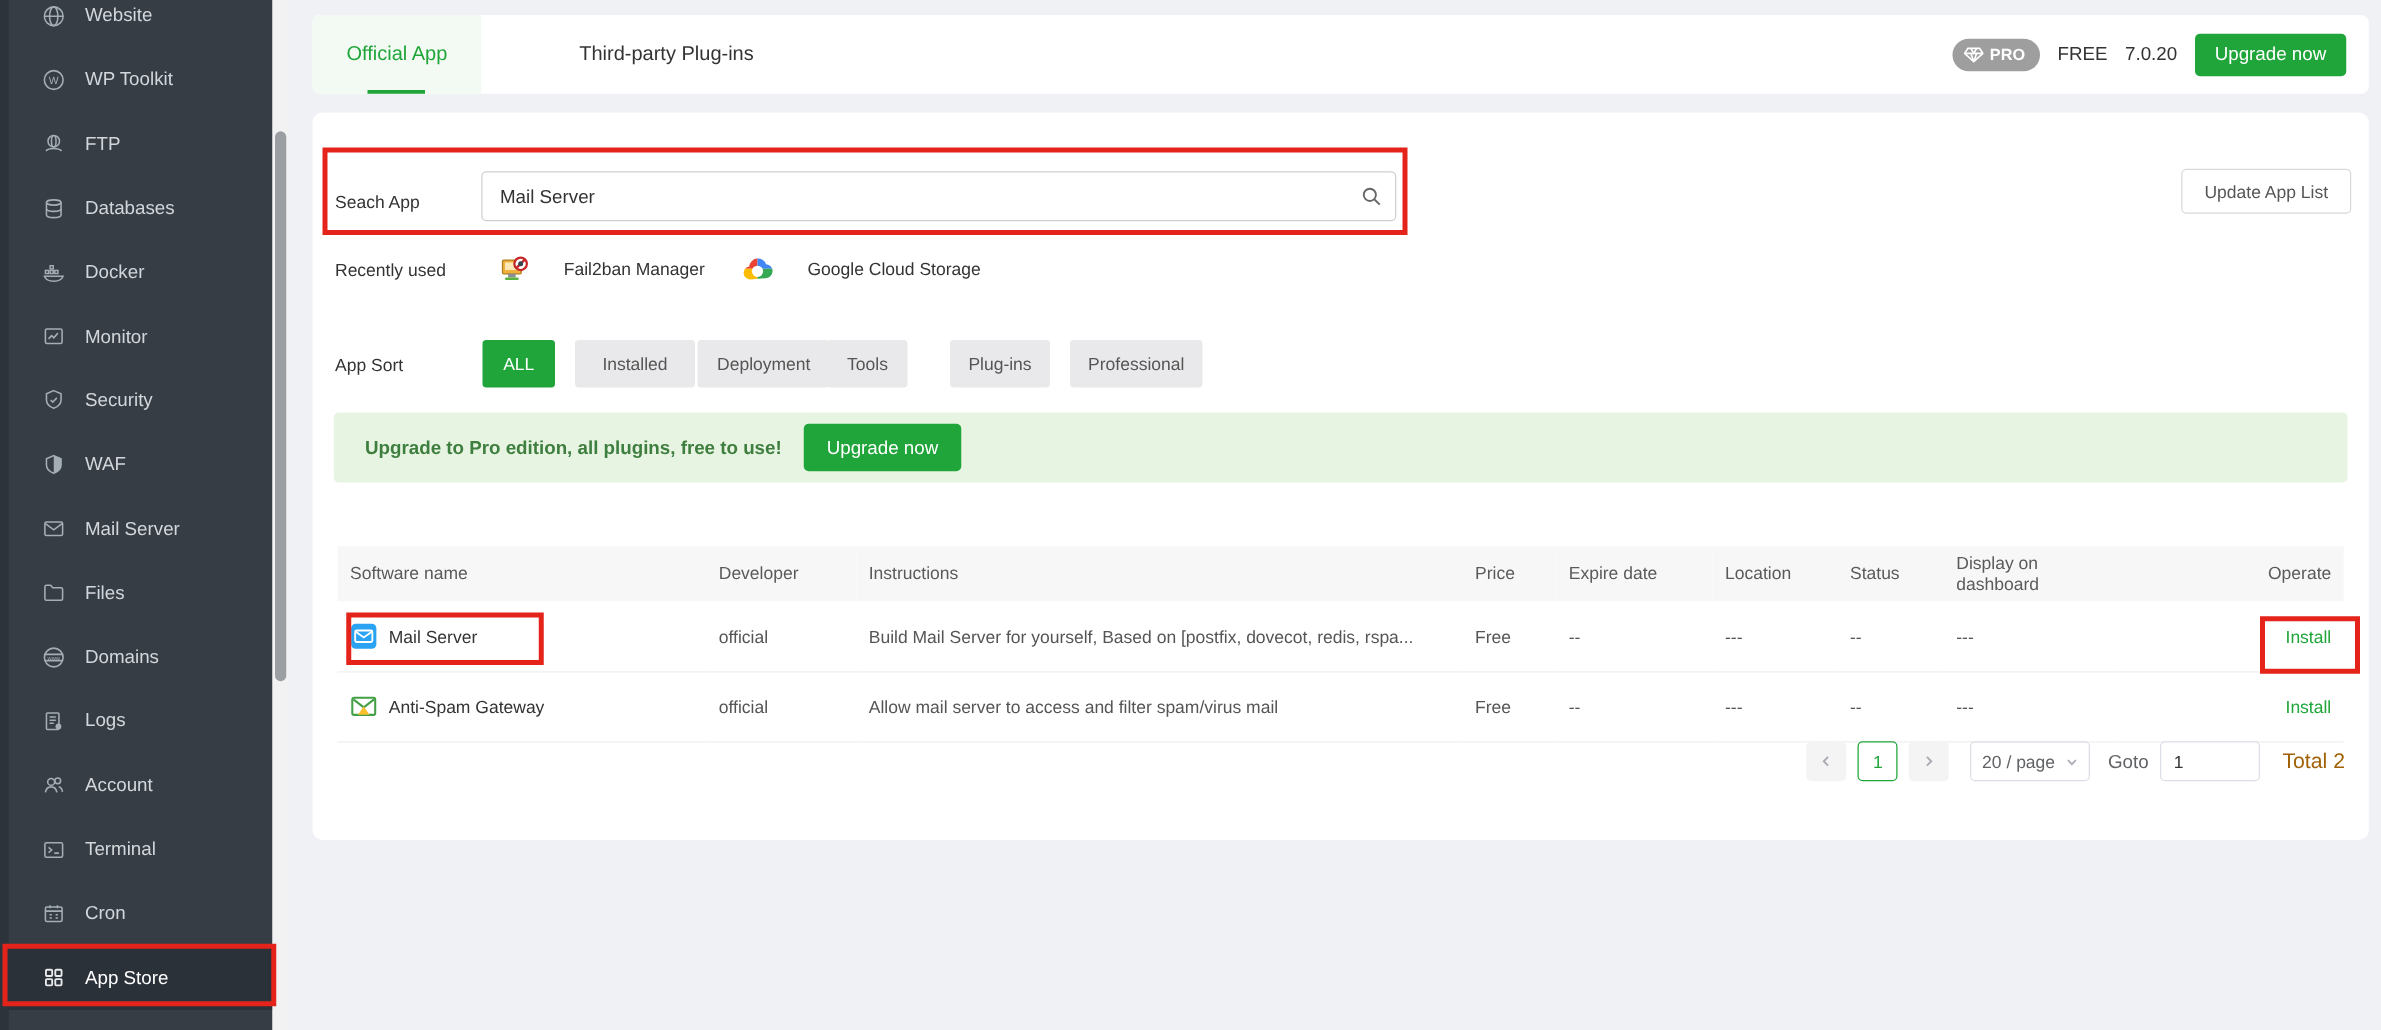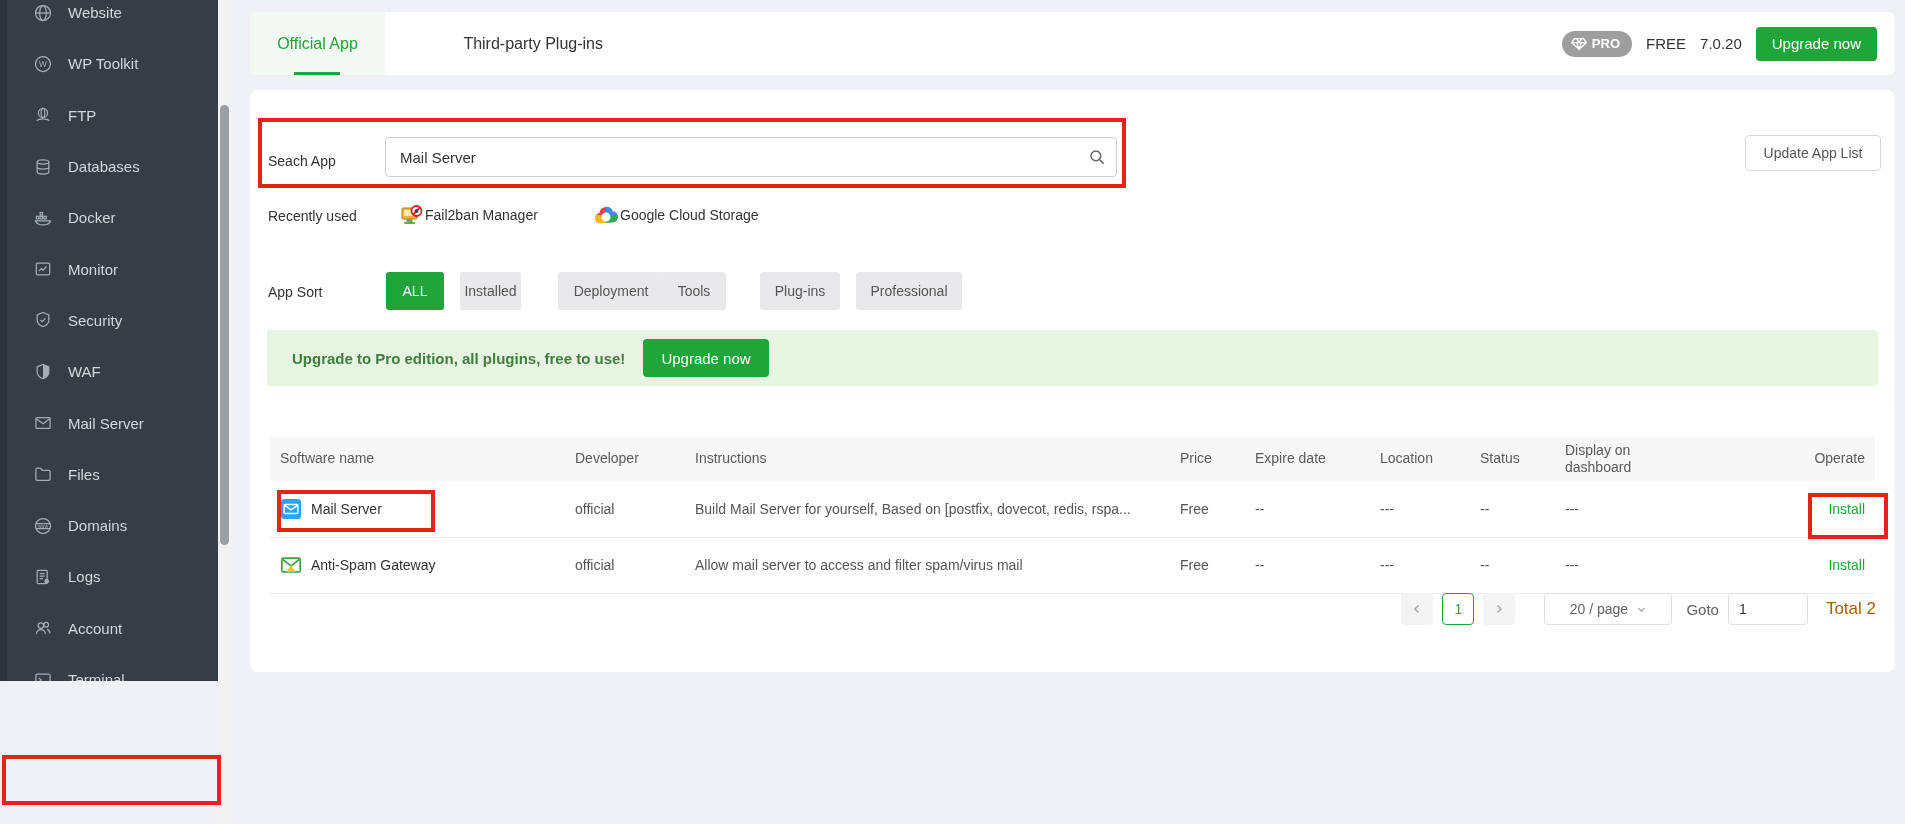--- a/index.html
+++ b/index.html
@@ -1,20 +1,20 @@
 <!DOCTYPE html>
 <html><head>
 <meta charset="utf-8">
 <style>
   * { margin:0; padding:0; box-sizing:border-box; }
   html,body { width:1905px; height:824px; overflow:hidden;
     font-family:"Liberation Sans", sans-serif; background:#eff1f4; }
 
   
-  .sidebar { position:absolute; left:0; top:0; width:218px; height:681px;
+  .sidebar { position:absolute; left:0; top:0; width:218px; height:824px;
     background:#363d45; overflow:hidden; }
   .sidebar-edge { position:absolute; left:0; top:0; width:7px; height:100%;
     background:#2d333a; }
   .side-list { margin-top:-13px; }
   .side-item { height:51.3px; display:flex; align-items:center;
     padding-left:33px; gap:15px; color:#d3d7db; font-size:15px; cursor:pointer; }
   .side-item .icn { width:20px; height:20px; flex:none; color:#a5adb5; }
   .side-item.active { background:#2b3139; color:#ffffff; }
   .side-item.active .icn { color:#e8eaec; }
 
@@ -53,21 +53,21 @@
     border:1px solid #cfcfcf; border-radius:4px; padding:0 40px 0 14px;
     font-size:15px; color:#333; font-family:"Liberation Sans",sans-serif; }
   .search-glass { position:absolute; left:838px; top:58px; width:18px; height:18px;
     color:#666; cursor:pointer; }
   .update-btn { position:absolute; left:1495px; top:45px; width:136px; height:36px;
     background:#fff; border:1px solid #d9d9d9; border-radius:4px;
     font-size:14px; color:#555; cursor:pointer; font-family:"Liberation Sans",sans-serif; }
 
   .recent-label { position:absolute; left:18px; top:118px; font-size:14px; color:#333; }
   .recent-app { position:absolute; top:112px; display:flex; align-items:center;
-    gap:1px; font-size:14px; color:#333; cursor:pointer; height:26px; }
+    gap:27px; font-size:14px; color:#333; cursor:pointer; height:26px; }
   .recent-app.f2b { left:150px; }
   .recent-app.gcs { left:343px; }
 
   .sort-label { position:absolute; left:18px; top:194px; font-size:14px; color:#333; }
   .sort-btn { position:absolute; top:182px; height:38px; border:none; border-radius:3px;
     background:#e9e9eb; color:#555; font-size:14px; cursor:pointer;
     font-family:"Liberation Sans",sans-serif; }
   .sort-btn.active { background:#20a53a; color:#fff; }
 
   .banner { position:absolute; left:17px; top:240px; width:1611px; height:56px;
@@ -91,21 +91,21 @@
 
   
   .pager { position:absolute; right:19px; top:503px; display:flex;
     align-items:center; gap:9px; }
   .pg-btn { width:32px; height:32px; border-radius:4px; background:#f4f4f5;
     border:none; display:flex; align-items:center; justify-content:center;
     cursor:pointer; }
   .pg-cur { width:32px; height:32px; border-radius:4px; background:#fff;
     border:1px solid #20a53a; color:#20a53a; font-size:14px;
     display:flex; align-items:center; justify-content:center; cursor:pointer; }
-  .pg-select { margin-left:20px; width:128px; height:32px; border:1px solid #dcdfe6;
+  .pg-select { margin-left:8px; width:96px; height:32px; border:1px solid #dcdfe6;
     border-radius:4px; display:flex; align-items:center; justify-content:center;
     gap:8px; font-size:14px; color:#606266; cursor:pointer; }
   .goto-label { margin-left:5px; font-size:15px; color:#606266; }
   .goto-input { width:80px; height:32px; border:1px solid #dcdfe6; border-radius:4px;
     padding:0 10px; font-size:14px; color:#333;
     font-family:"Liberation Sans",sans-serif; }
   .pg-total { margin-left:9px; font-size:17px; color:#a16207; }
 
   
   .anno { position:absolute; border:4px solid #e4241a; pointer-events:none; z-index:50; }
@@ -332,21 +332,21 @@
           <rect x="13" y="0" width="13" height="11" fill="#4285f4"></rect>
           <rect x="13" y="11" width="13" height="11" fill="#34a853"></rect>
           <circle cx="13" cy="13" r="4.5" fill="#ffffff"></circle>
         </g>
       </svg>
     <span>Google Cloud Storage</span>
   </div>
 
   <span class="sort-label">App Sort</span>
   <button class="sort-btn active" style="left:136px;width:58px">ALL</button>
-  <button class="sort-btn" style="left:210px;width:61px">Installed</button>
+  <button class="sort-btn" style="left:210px;width:96px">Installed</button>
   <button class="sort-btn" style="left:308px;width:106px">Deployment</button>
   <button class="sort-btn" style="left:412px;width:64px">Tools</button>
   <button class="sort-btn" style="left:510px;width:80px">Plug-ins</button>
   <button class="sort-btn" style="left:606px;width:106px">Professional</button>
 
   <div class="banner">
     <span class="banner-text">Upgrade to Pro edition, all plugins, free to use!</span>
     <button class="btn-green banner-btn">Upgrade now</button>
   </div>
 

